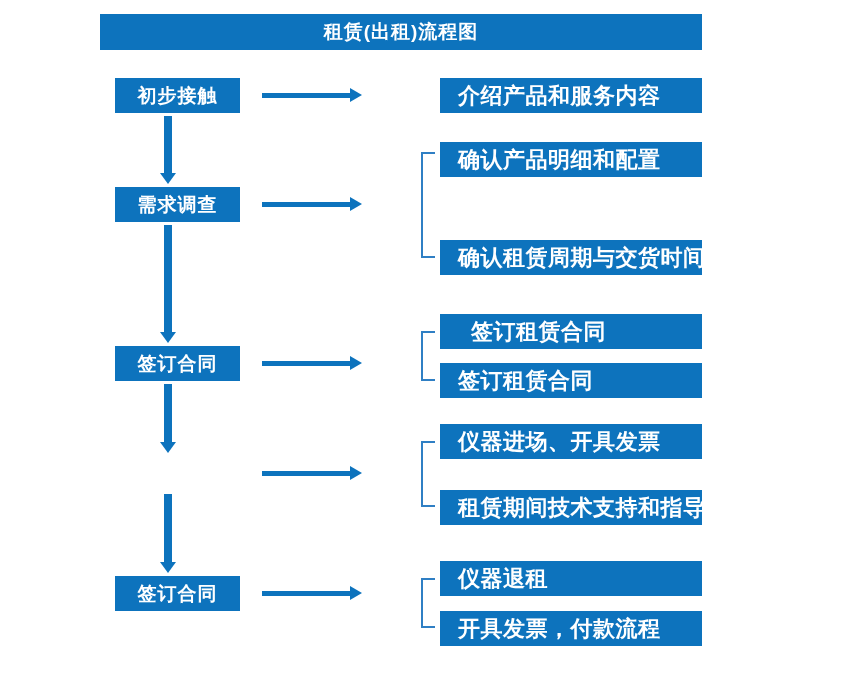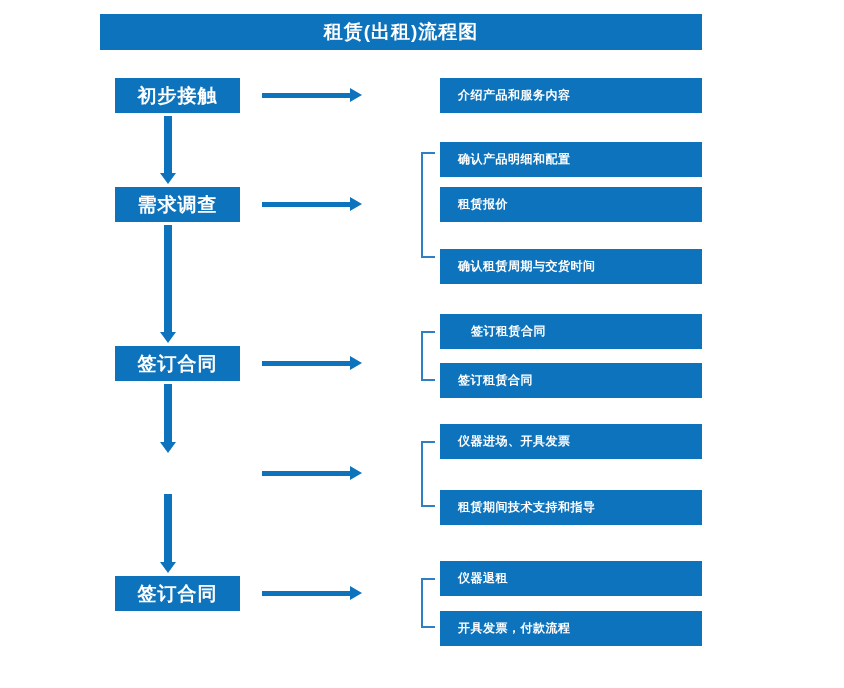--- a/index.html
+++ b/index.html
@@ -55,21 +55,21 @@
   }
 
   
   .task-box {
     position: absolute;
     left: 440px;
     width: 262px;
     height: 35px;
     background: #0d73bd;
     color: #ffffff;
-    font-size: 12px;
+    font-size: 22px;
     font-weight: bold;
     letter-spacing: 0.5px;
     display: flex;
     align-items: center;
     padding-left: 18px;
     box-sizing: border-box;
     white-space: nowrap;
   }
 
   
@@ -182,22 +182,21 @@
       <div class="head"></div>
   </div>
 
   <div class="bracket" style="top:152px; height:106px;"></div>
   <div class="bracket" style="top:331px; height:50px;"></div>
   <div class="bracket" style="top:441px; height:66px;"></div>
   <div class="bracket" style="top:578px; height:50px;"></div>
 
   <div class="task-box" style="top:78px;">介绍产品和服务内容</div>
   <div class="task-box" style="top:135px;margin-top:7px;">确认产品明细和配置</div>
-  <div class="task-box" style="top:187px;">租赁报价</div>
-  <div class="task-box" style="top:240px;margin-top:9px;">确认租赁周期与交货时间</div>
+  <div class="task-box" style="top:240px;">确认租赁周期与交货时间</div>
   <div class="task-box" style="top:314px;padding-left:31px;">签订租赁合同</div>
   <div class="task-box" style="top:363px;">签订租赁合同</div>
   <div class="task-box" style="top:424px;">仪器进场、开具发票</div>
   <div class="task-box" style="top:490px;">租赁期间技术支持和指导</div>
   <div class="task-box" style="top:561px;">仪器退租</div>
   <div class="task-box" style="top:611px;">开具发票，付款流程</div>
 
 </div>
 
 </body></html>

